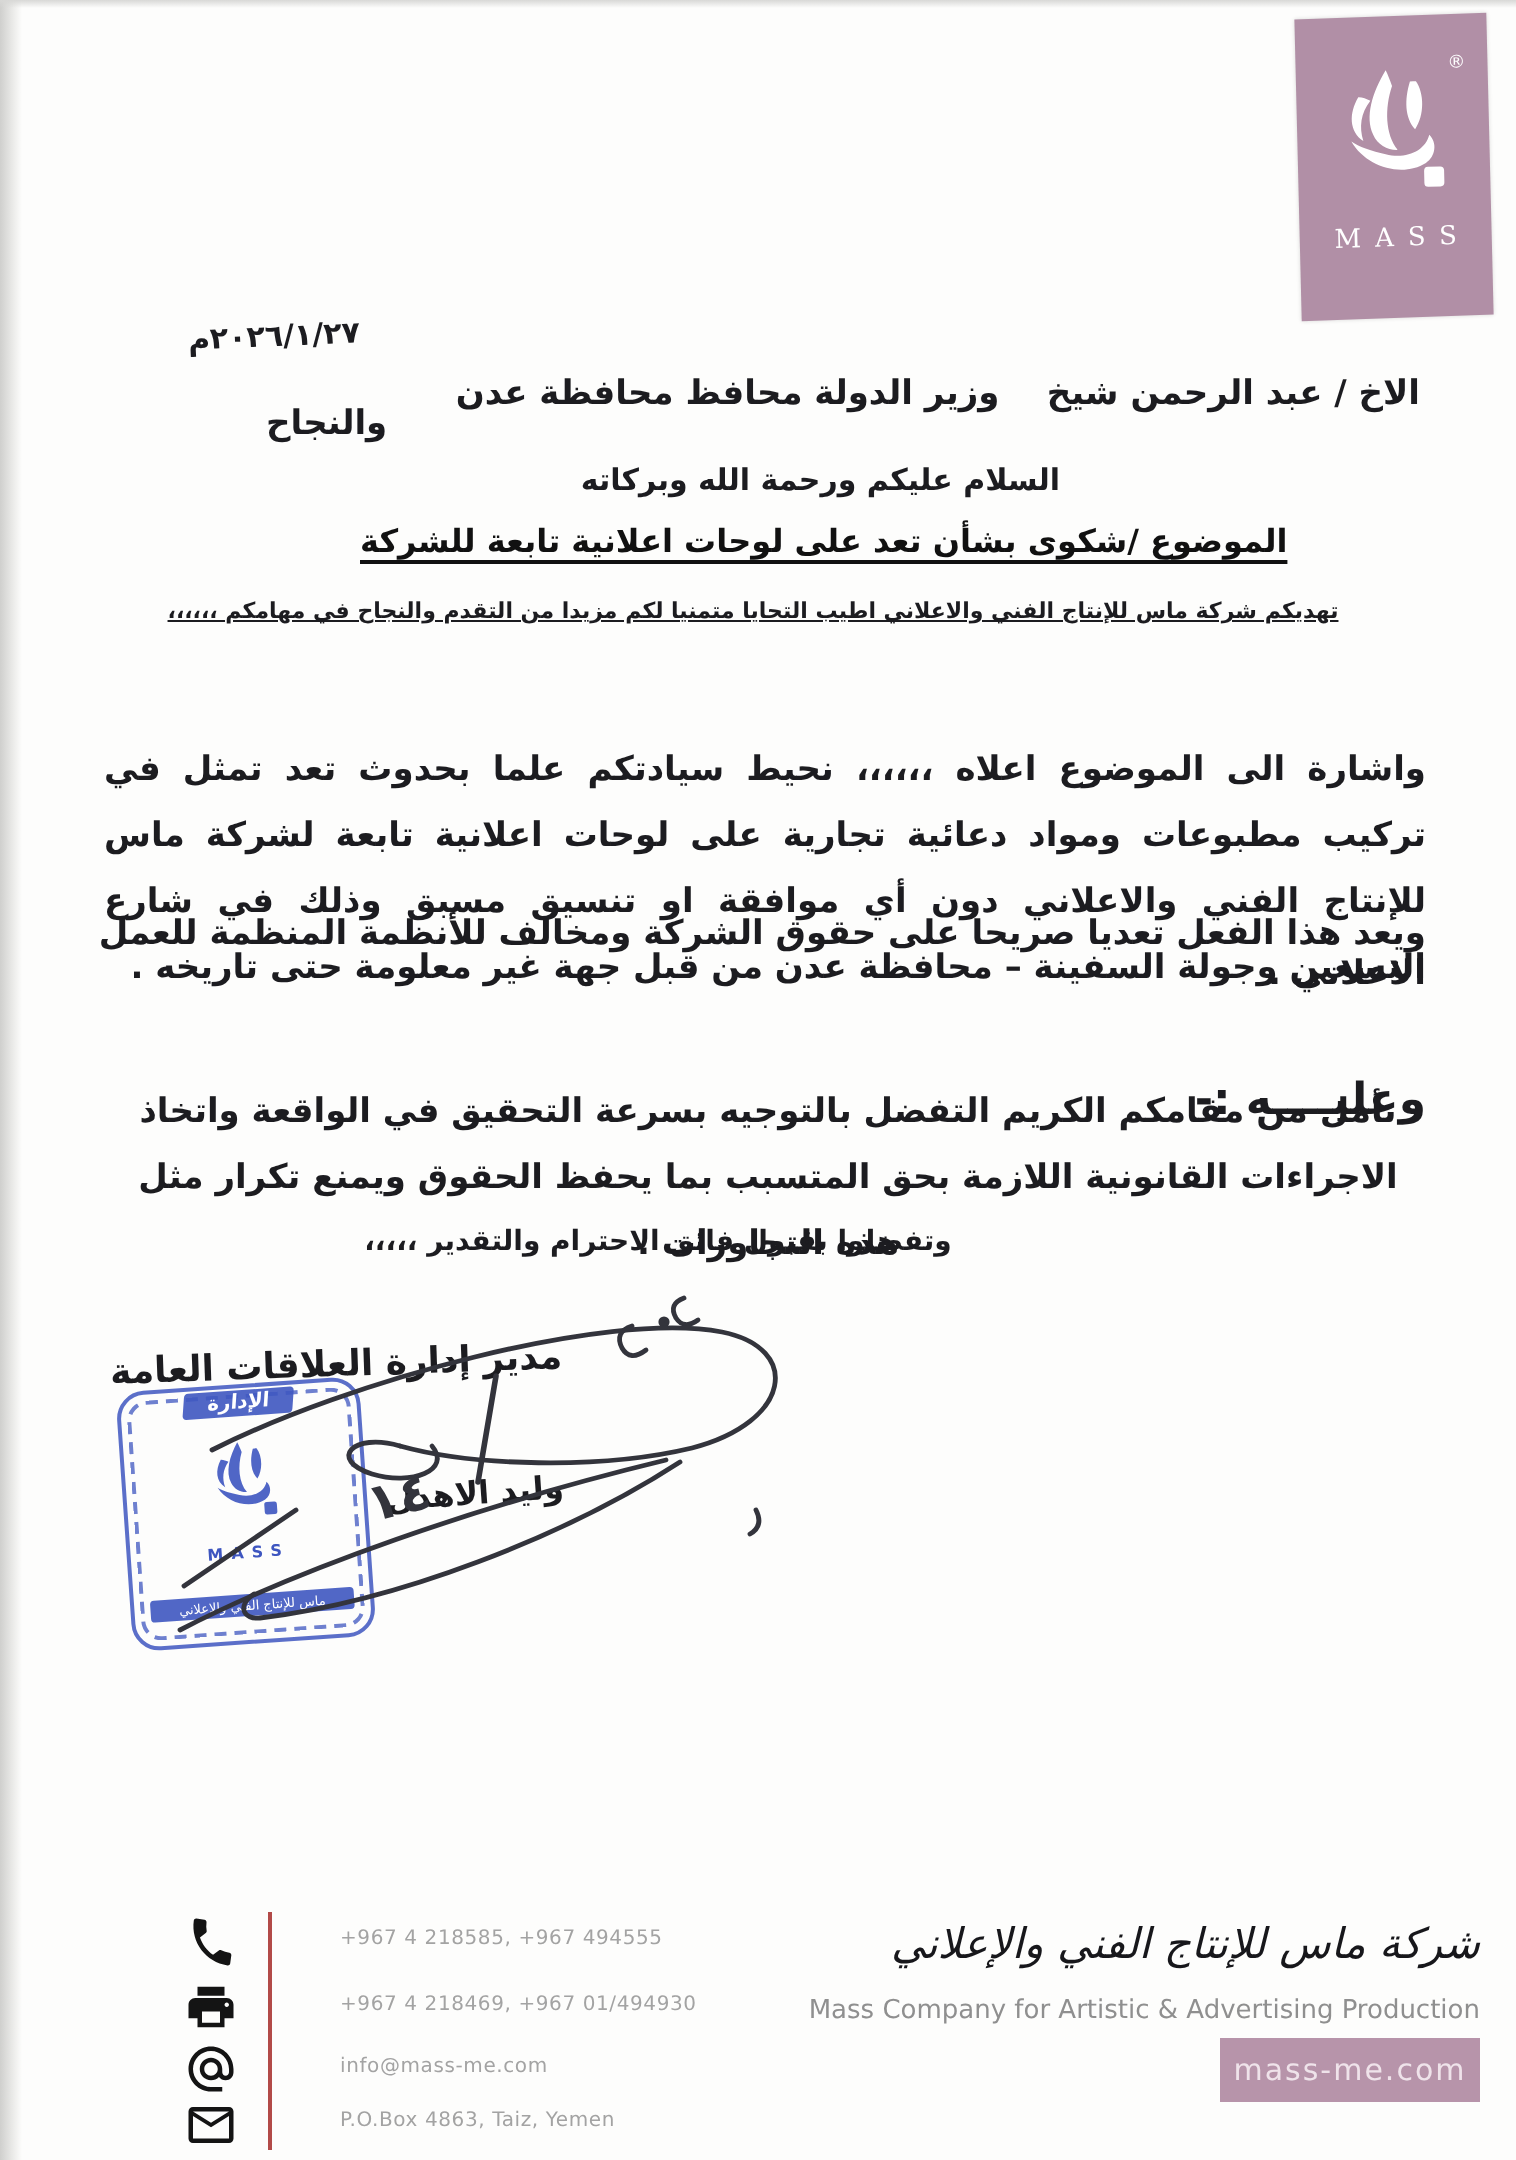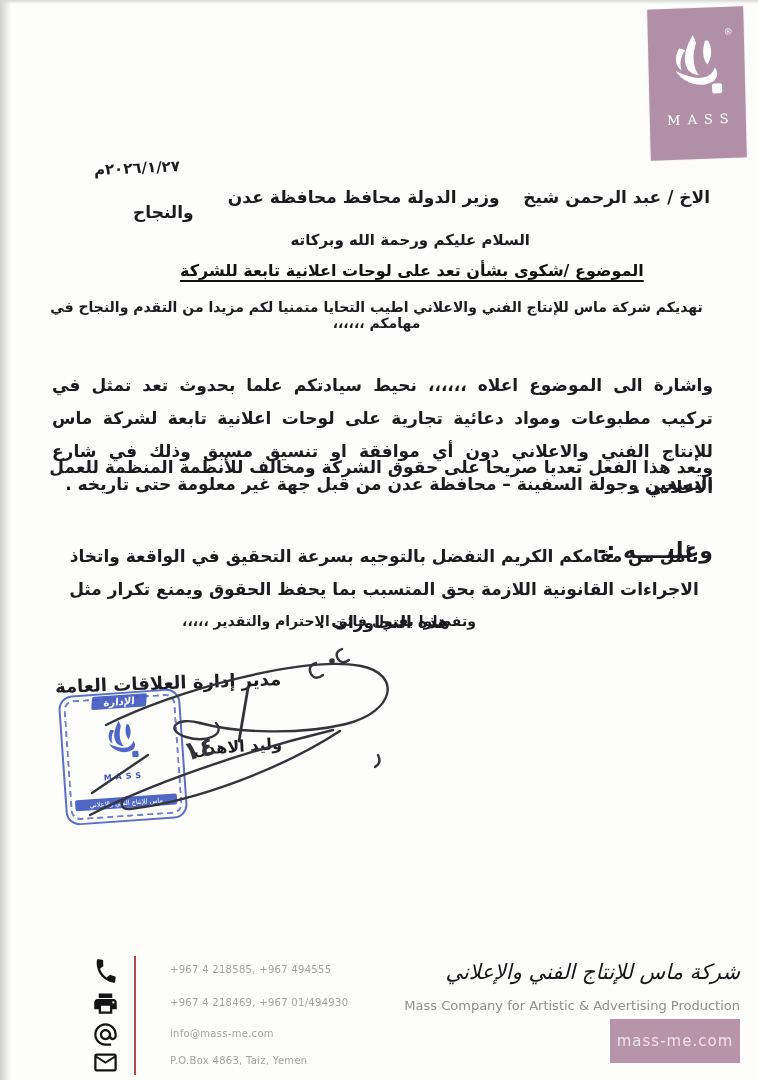--- a/index.html
+++ b/index.html
@@ -25,21 +25,21 @@
   .logo-reg{position:absolute;top:-6px;right:-10px;color:#fff;font-size:9px;}
   .logo-word{color:#fff;font-size:13px;letter-spacing:7px;margin-top:8px;margin-left:7px;
     font-family:"DejaVu Serif",serif;}
 
   .date-line{left:50px;top:160px;width:130px;font-size:15px;transform:rotate(-2.5deg);}
   .addressee{right:48px;top:187px;font-size:17px;}
   .honorific{left:133px;top:202px;font-size:17px;}
   .salam{right:228px;top:231px;font-size:15px;}
   .subject{left:180px;right:100px;top:261px;text-align:left;font-size:16px;font-weight:900;
     text-decoration:underline;text-underline-offset:4px;text-decoration-thickness:2px;color:#111;}
-  .greeting{left:40px;right:45px;top:299px;text-align:center;font-size:14px;}
+  .greeting{left:40px;right:45px;top:299px;text-align:center;font-size:11px;text-decoration:underline;}
   .para1{left:52px;right:45px;top:337px;font-size:17px;line-height:33px;text-align:justify;margin-top:32px;}
   .para2{right:45px;top:457px;font-size:17px;}
   .therefore{right:45px;top:524px;font-size:22px;margin-top:14px;}
   .para3{left:55px;right:45px;top:540px;font-size:17px;line-height:33px;text-align:center;}
   .closing{left:60px;right:160px;top:613px;text-align:center;font-size:14px;}
 
   
   .sig-title{left:55px;top:672px;font-size:18px;transform:rotate(-2deg);letter-spacing:1px;}
   .sig-name{left:193px;top:737px;font-size:16px;transform:rotate(-4deg);}
   .stamp{left:62px;top:692px;width:118px;height:126px;transform:rotate(-4deg);
@@ -56,21 +56,21 @@
     color:#fff;font-size:6.5px;text-align:center;border-radius:2px;padding:1.5px 0;white-space:nowrap;}
   .sig-ink{left:78px;top:633px;pointer-events:none;}
 
   
   .contact-icon{left:92px;}
   .footer-divider{left:134px;top:956px;width:2px;height:119px;background:#b24a48;}
   .contact-text{left:150px;color:#a3a3a3;font-size:10px;letter-spacing:.3px;margin-left:20px;}
   .co-name-ar{right:18px;top:960px;font-size:21px;font-weight:normal;font-style:italic;
     color:#17171b;font-family:"DejaVu Serif",serif;}
   .co-name-en{right:18px;top:998px;font-size:13px;color:#8f8f8f;}
-  .website-box{right:18px;top:1019px;width:130px;height:44px;background:#b794aa;
+  .website-box{right:18px;top:1019px;width:130px;height:32px;background:#b794aa;
     display:flex;align-items:center;justify-content:center;color:#efe3ea;
     font-size:15px;letter-spacing:1px;}
 </style>
 </head>
 <body>
 
 <div class="scan-edge-left"></div>
 <div class="scan-edge-top"></div>
 
 <div class="abs logo-box">

